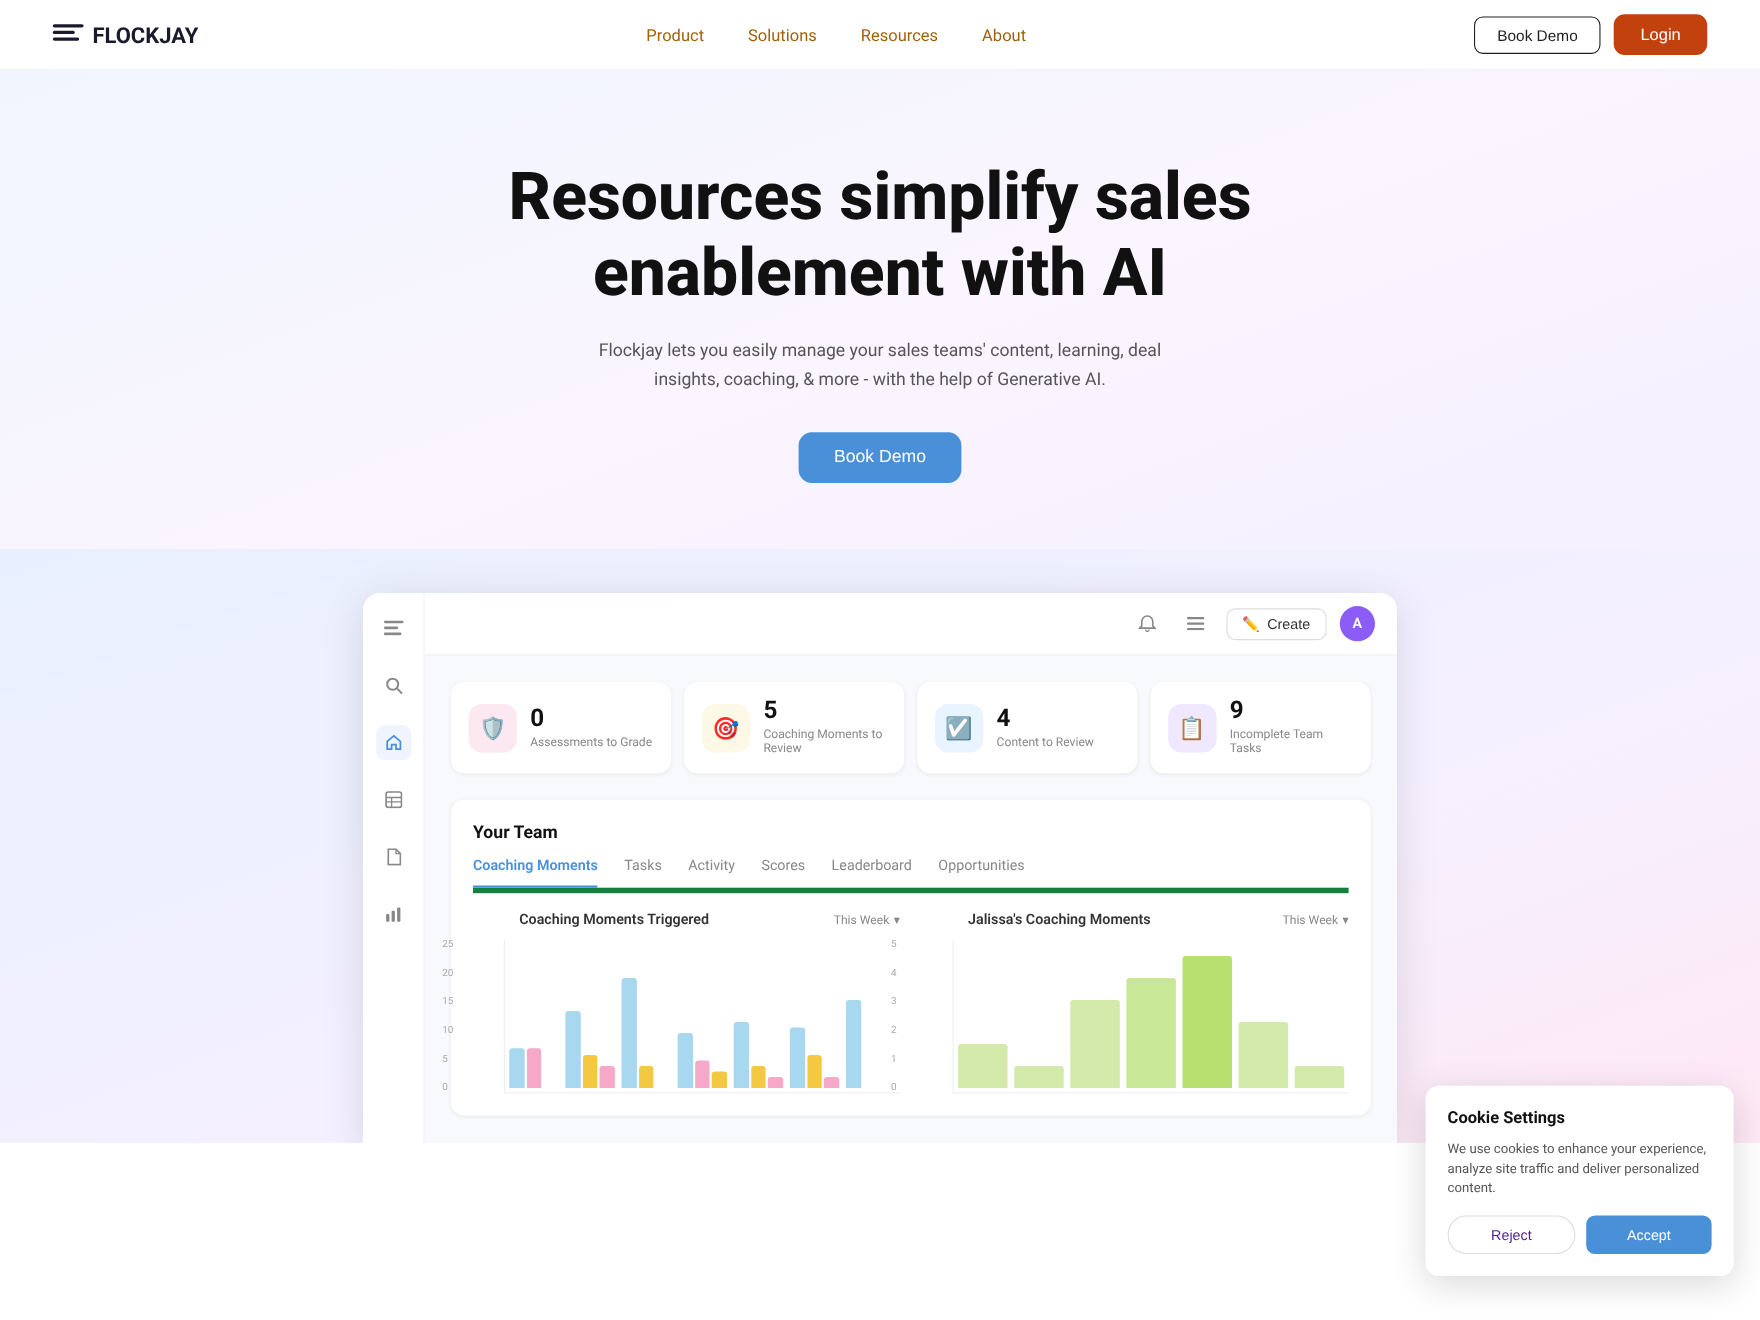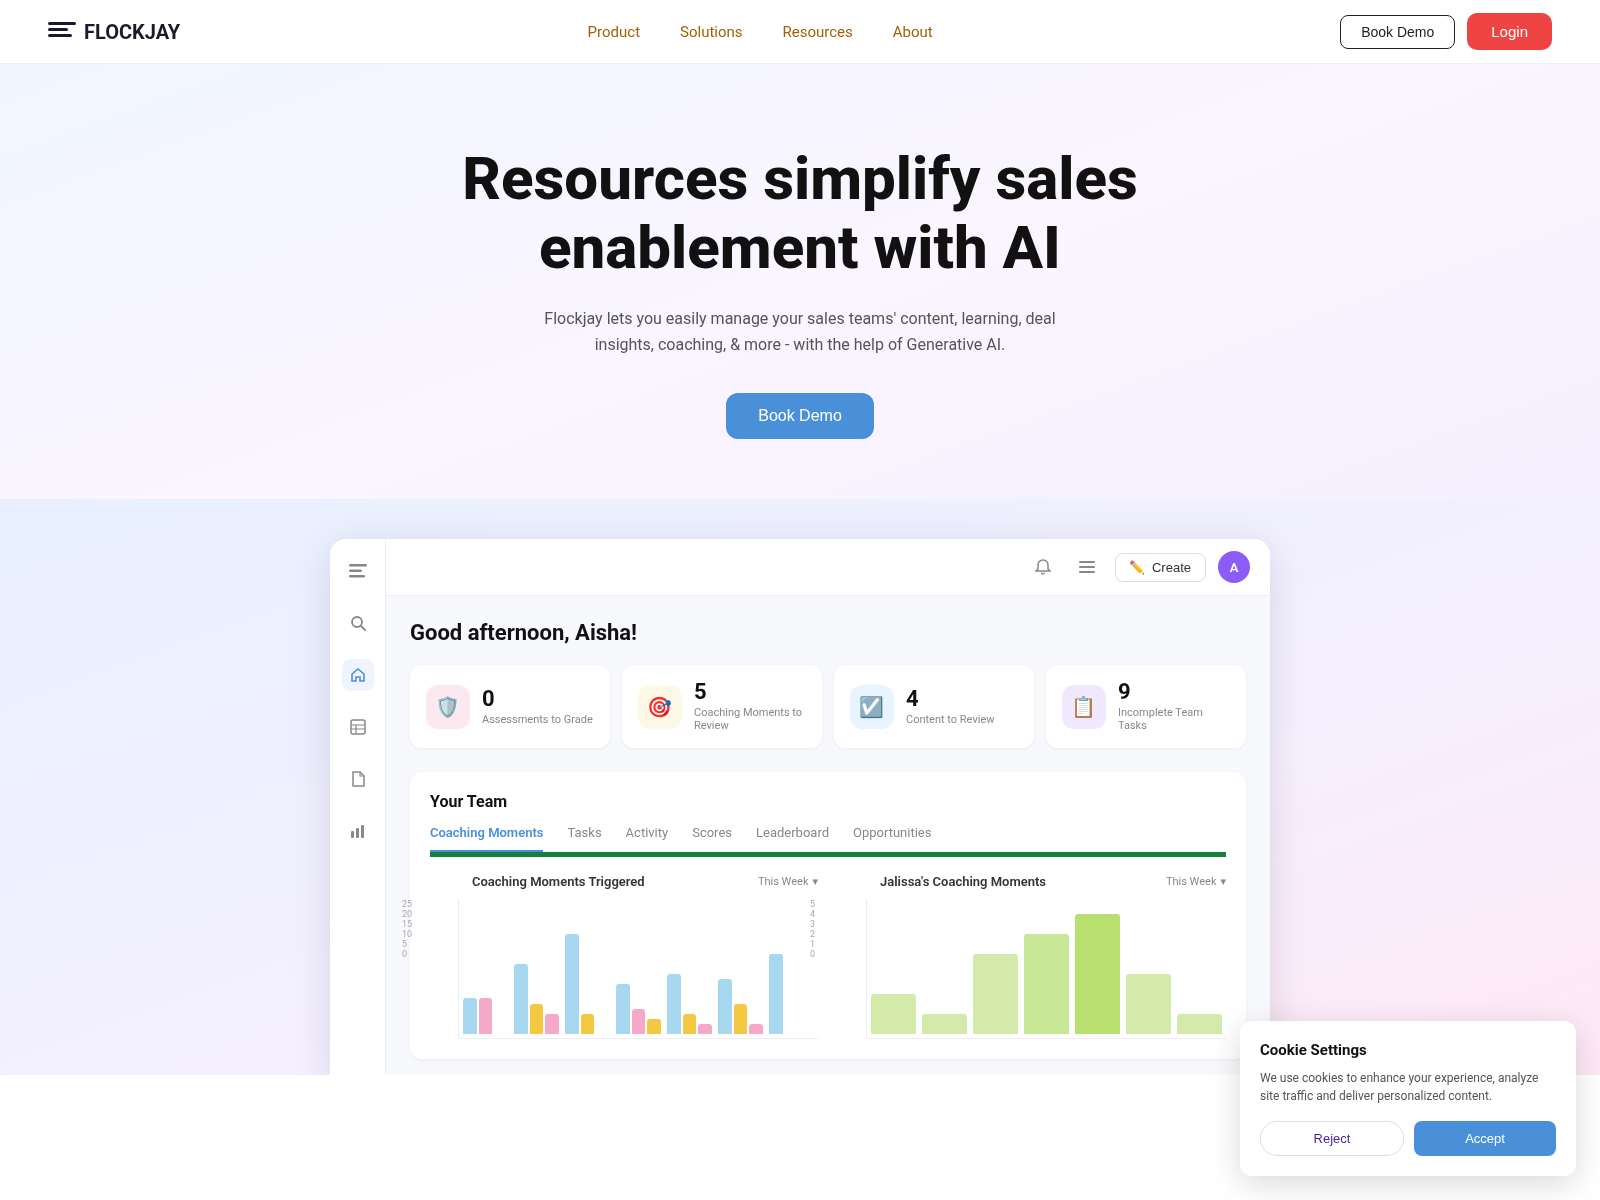--- a/index.html
+++ b/index.html
@@ -337,31 +337,31 @@
       flex: 1;
       border-radius: 3px 3px 0 0;
     }
     .y-labels {
       position: absolute;
       left: -28px;
       top: 0;
       bottom: 0;
       display: flex;
       flex-direction: column;
-      justify-content: flex-start;
+      justify-content: space-between;
       font-size: 9px;
       color: #aaa;
     }
 
     
     .cookie-banner {
       position: fixed;
-      bottom: 24px;
+      bottom: 40px;
       right: 24px;
-      width: 336px;
+      width: 280px;
       background: #fff;
       border-radius: 12px;
       padding: 20px;
       box-shadow: 0 8px 32px rgba(0,0,0,0.15);
       z-index: 200;
     }
     .cookie-title {
       font-size: 15px;
       font-weight: 700;
       color: #111;
@@ -412,21 +412,21 @@
     <span>FLOCKJAY</span>
   </div>
   <ul class="nav-links">
     <li><a href="#">Product</a></li>
     <li><a href="#">Solutions</a></li>
     <li><a href="#">Resources</a></li>
     <li><a href="#">About</a></li>
   </ul>
   <div class="nav-actions">
     <button class="btn-outline">Book Demo</button>
-    <button class="btn-primary" style="background:#ef4444;color:#fff;">Login</button>
+    <button class="btn-primary" style="background:#c2410c;color:#fff;">Login</button>
   </div>
 </nav>
 
 <section class="hero">
   <h1>
     <span>Resources simplify sales</span><br>
     <span>enablement with AI</span>
   </h1>
   <p>Flockjay lets you easily manage your sales teams' content, learning, deal insights, coaching, &amp; more - with the help of Generative AI.</p>
   <button class="btn-primary">Book Demo</button>
@@ -494,21 +494,20 @@
           </svg>
         </div>
         <button class="create-btn">
           <span>✏️</span>
           <span>Create</span>
         </button>
         <div class="avatar">A</div>
       </div>
 
       <div class="app-content">
-        <div class="greeting">Good afternoon, Aisha!</div>
 
         <div class="stats-row">
           <div class="stat-card">
             <div class="stat-icon pink">🛡️</div>
             <div>
               <div class="stat-number">0</div>
               <div class="stat-label">Assessments to Grade</div>
             </div>
           </div>
           <div class="stat-card">

